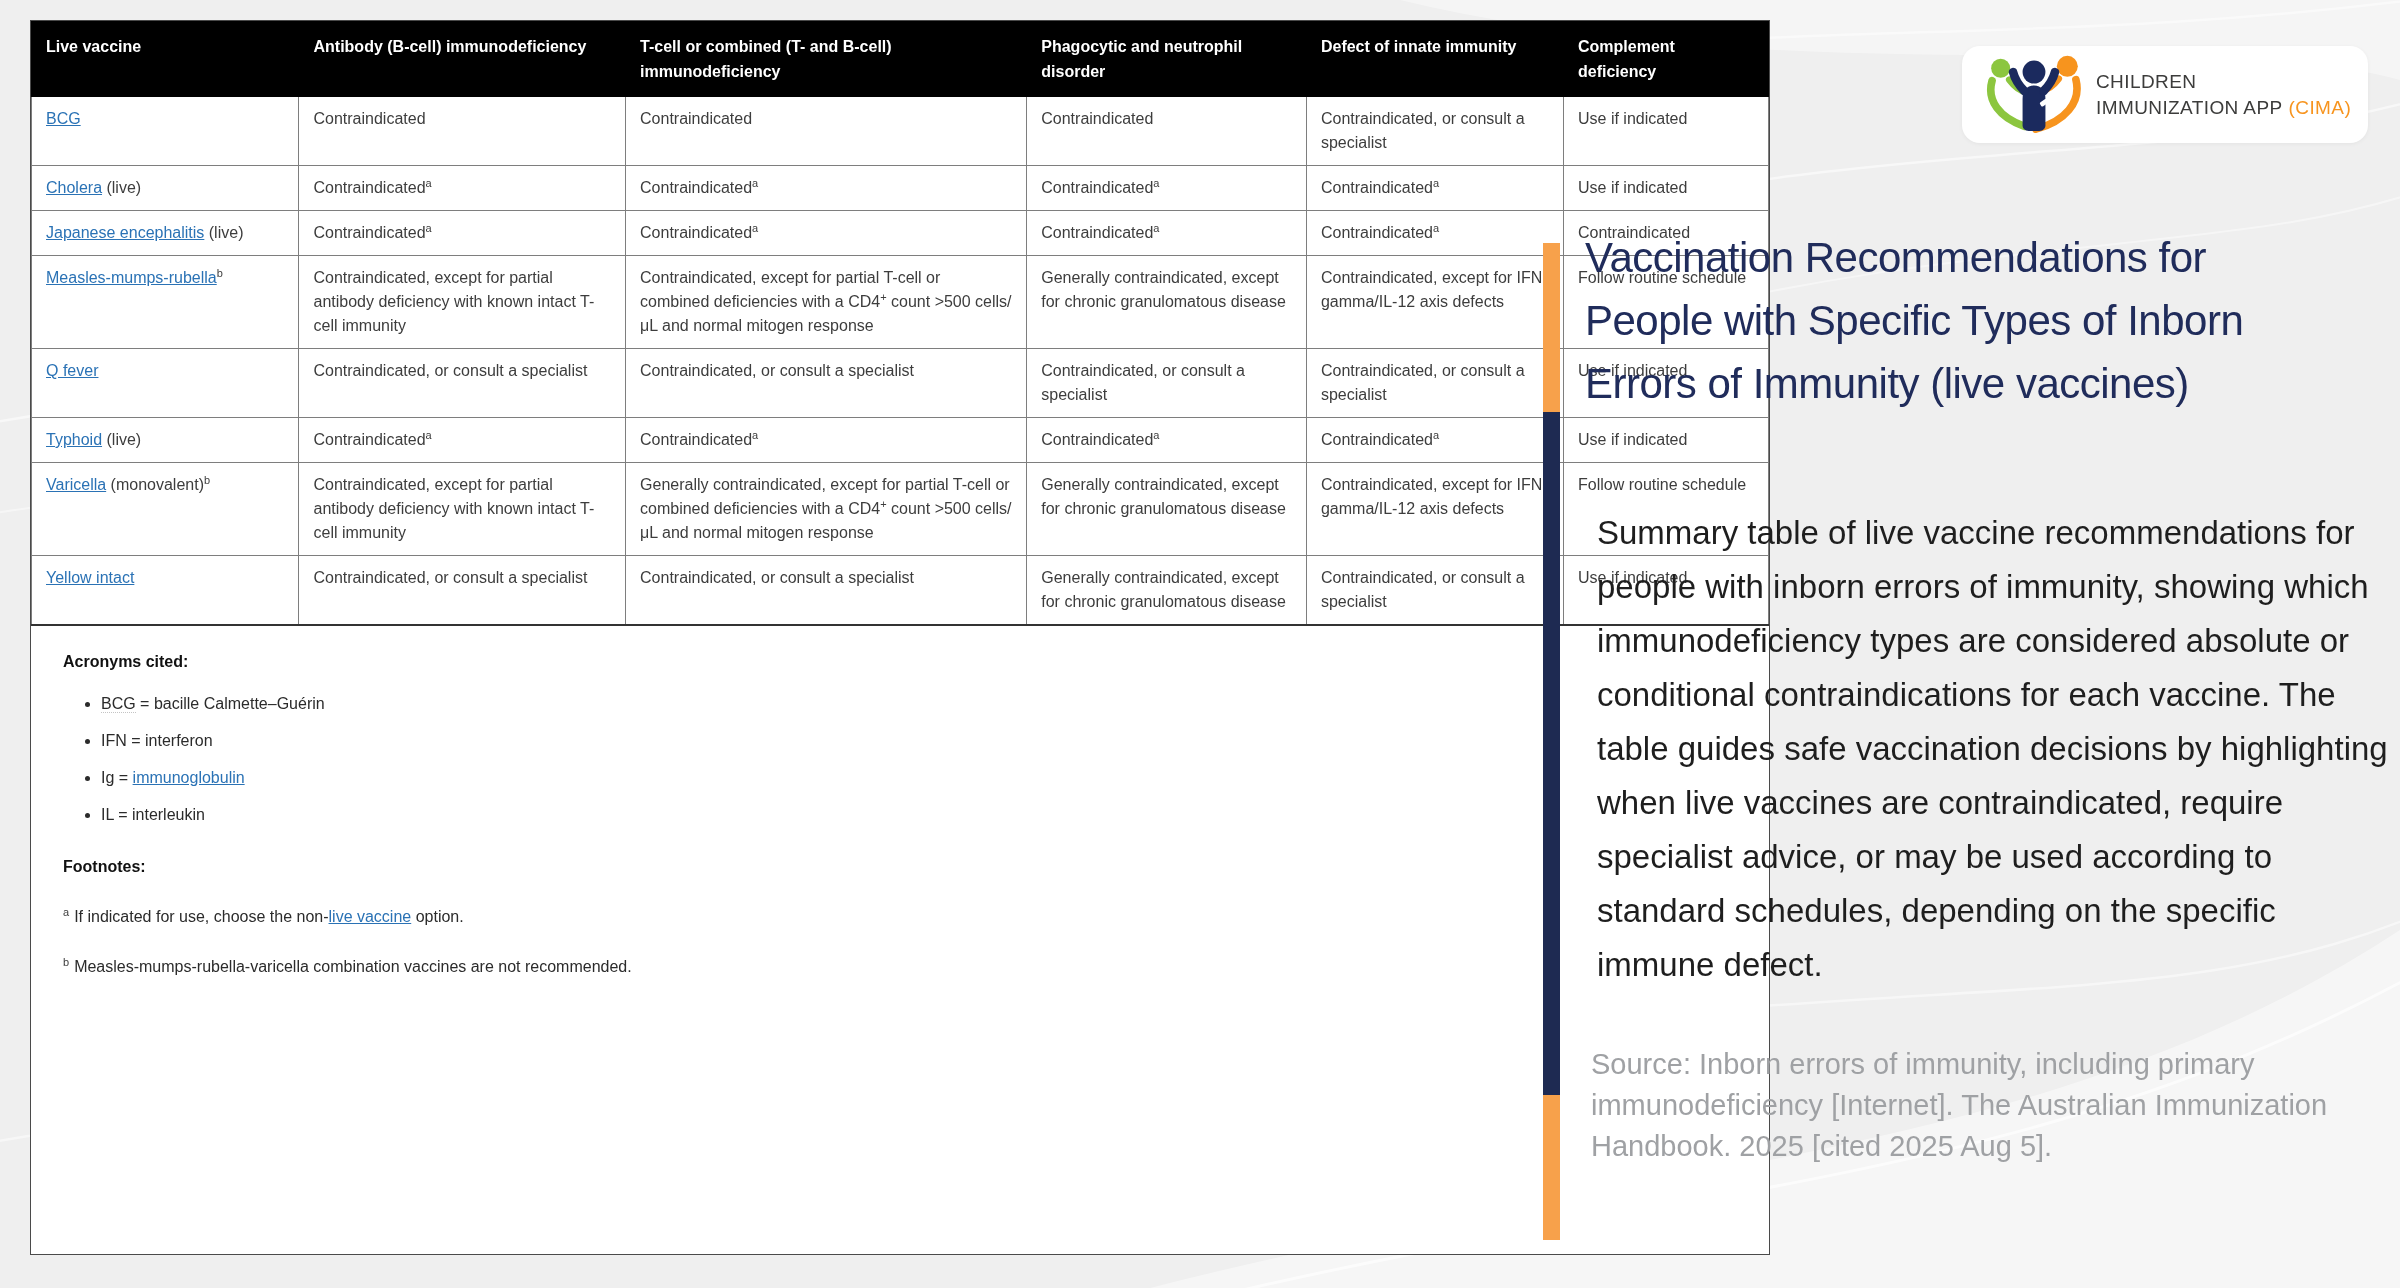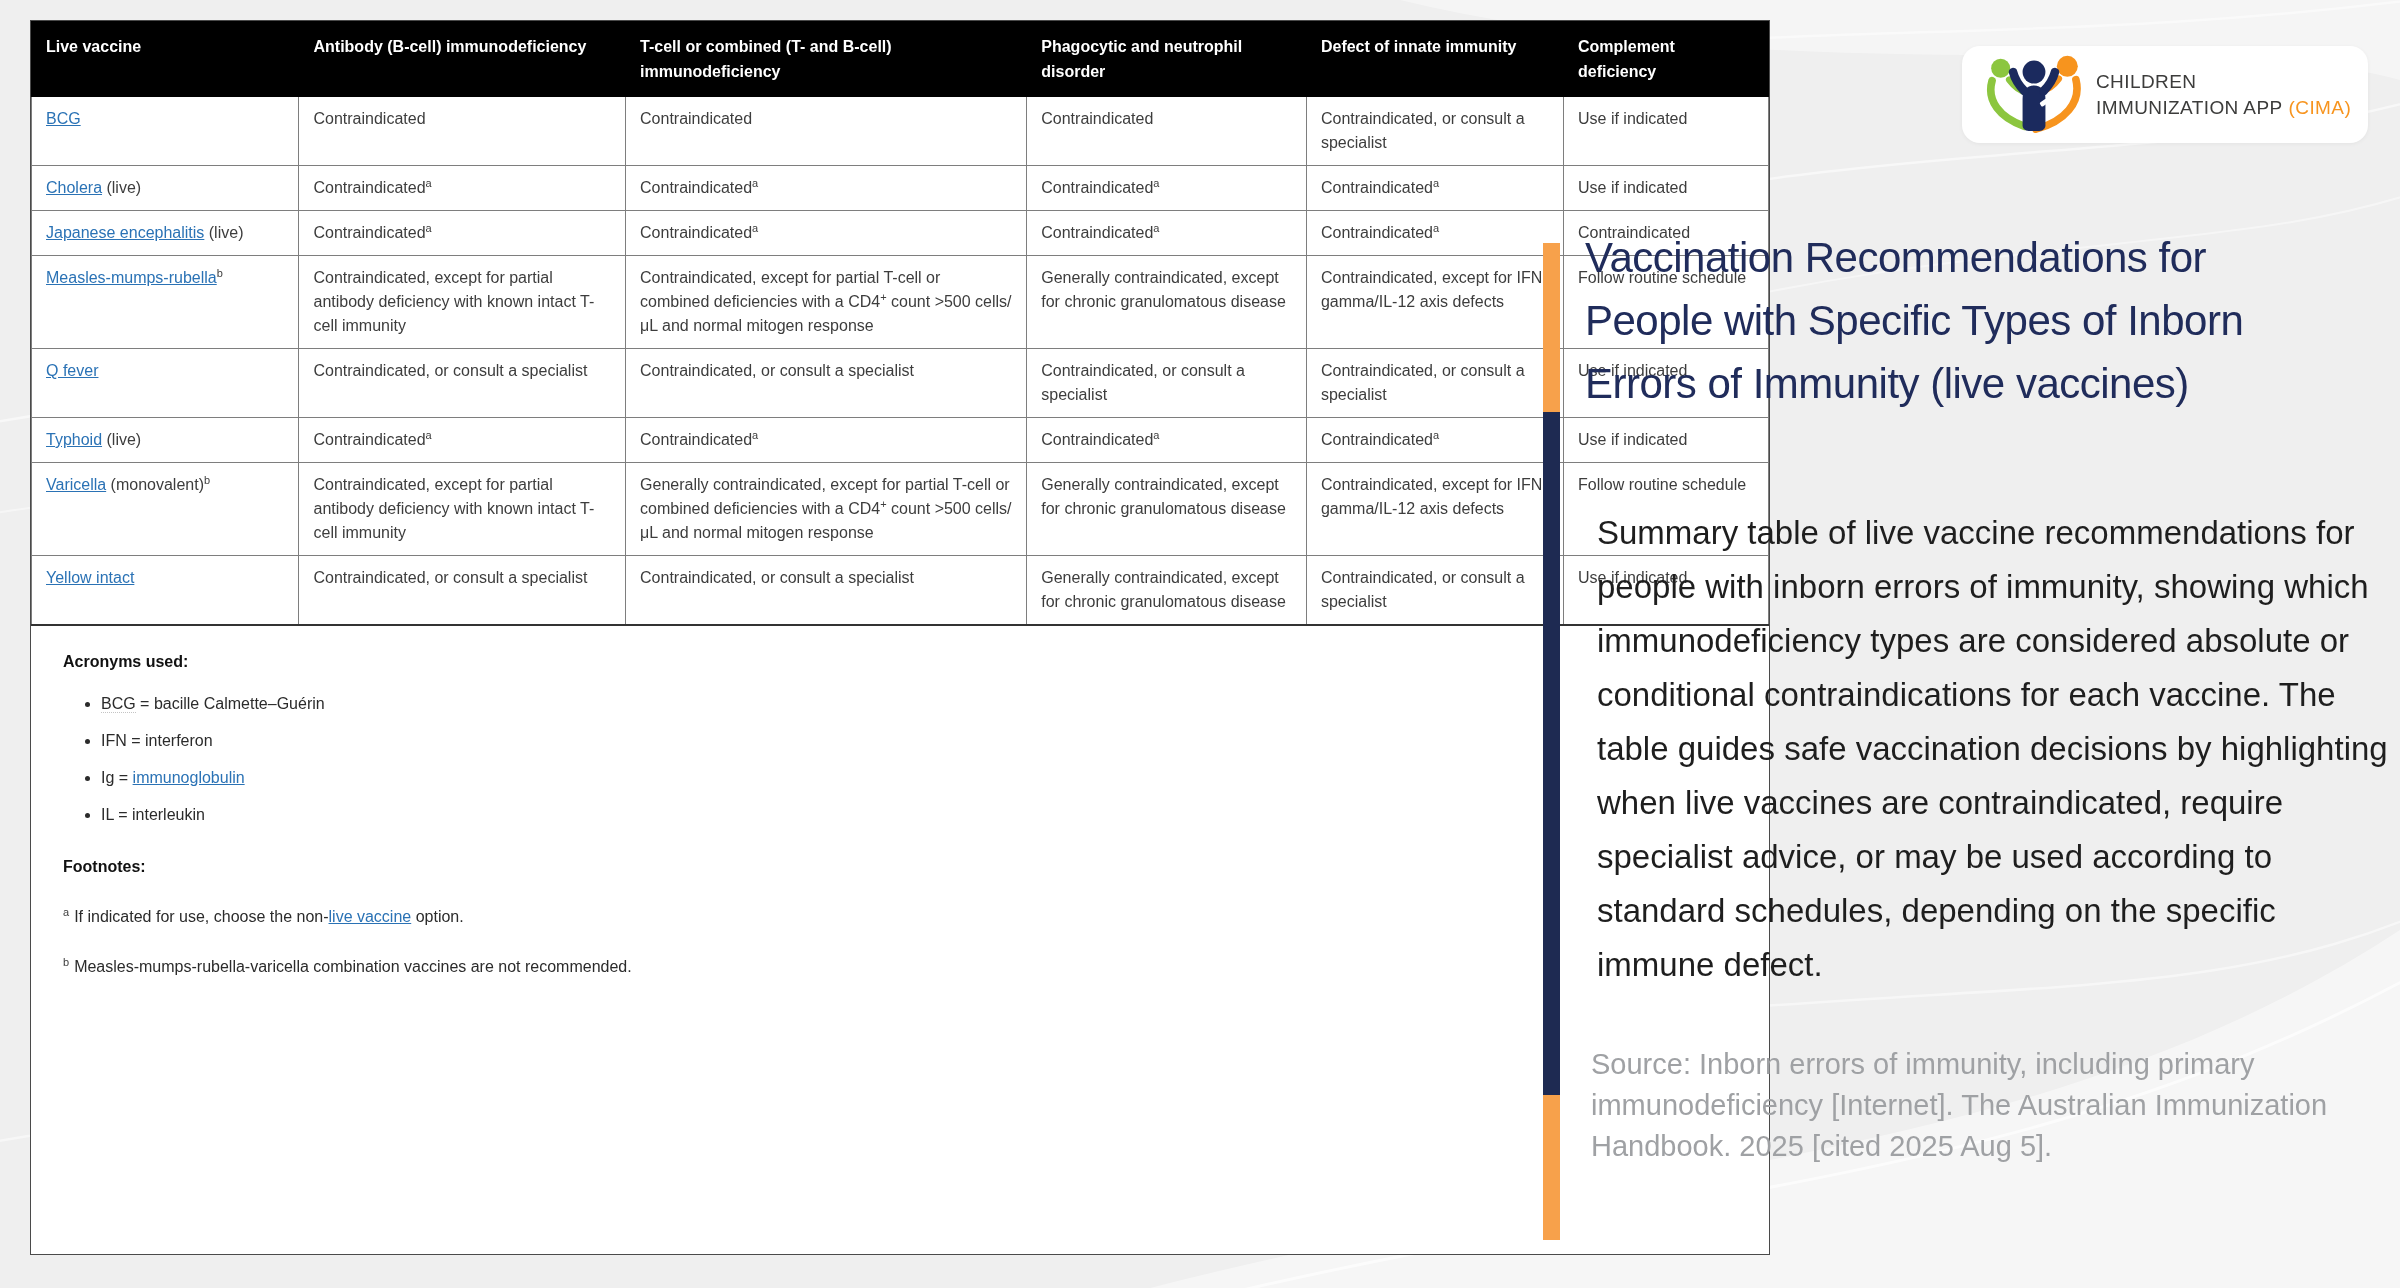--- a/index.html
+++ b/index.html
@@ -159,21 +159,21 @@
           <td><a href="#">Yellow intact</a></td>
           <td>Contraindicated, or consult a specialist</td>
           <td>Contraindicated, or consult a specialist</td>
           <td>Generally contraindicated, except for chronic granulomatous disease</td>
           <td>Contraindicated, or consult a specialist</td>
           <td>Use if indicated</td>
         </tr>
       </tbody>
   </table>
   <div class="notes">
-    <div class="notes-heading">Acronyms used:</div>
+    <div class="notes-heading">Acronyms cited:</div>
     <ul id="acronym-list">
         <li><span class="abbr">BCG</span><span> = bacille Calmette–Guérin</span></li>
         <li><span>IFN = interferon</span></li>
         <li><span>Ig = </span><a href="#">immunoglobulin</a></li>
         <li><span>IL = interleukin</span></li>
       </ul>
     <div class="notes-heading">Footnotes:</div>
     <div id="footnote-list">
         <div class="fn"><sup>a</sup><span>If indicated for use, choose the non-</span><a href="#">live vaccine</a><span> option.</span></div>
         <div class="fn"><sup>b</sup><span>Measles-mumps-rubella-varicella combination vaccines are not recommended.</span></div>

